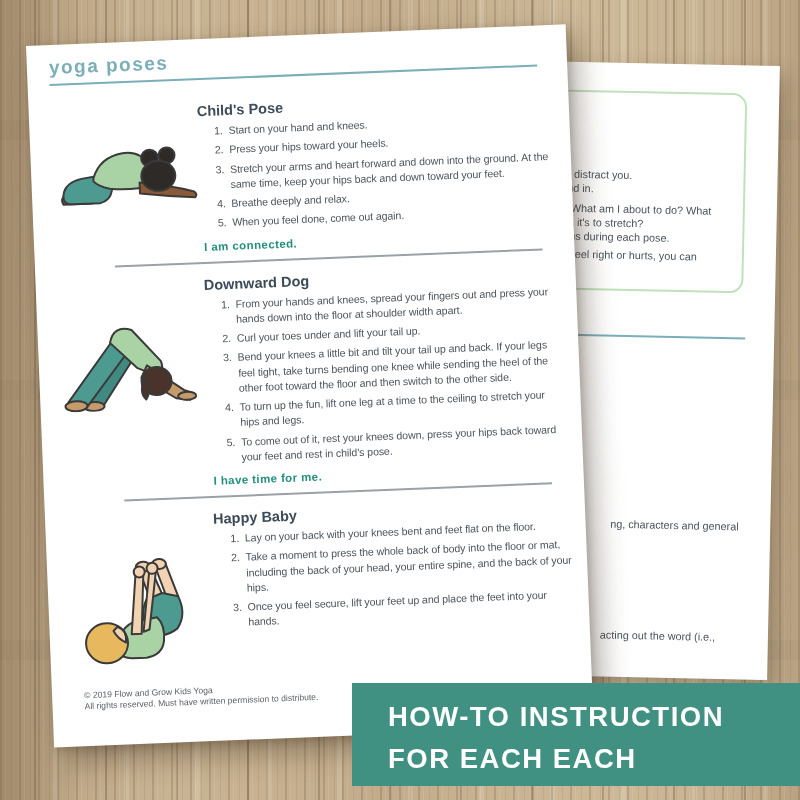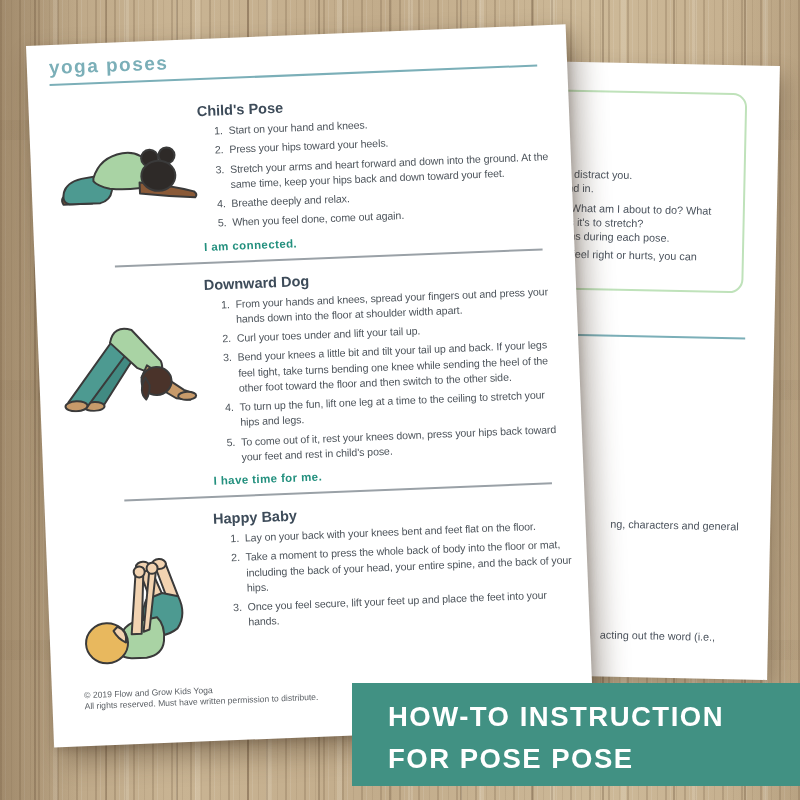--- a/index.html
+++ b/index.html
@@ -166,17 +166,17 @@
 
     <div class="fp-footer">
       <p>© 2019 Flow and Grow Kids Yoga</p>
       <p>All rights reserved. Must have written permission to distribute.</p>
     </div>
   </div>
 
   <div class="banner">
     <div class="banner-text">
       <div>HOW-TO INSTRUCTION</div>
-      <div>FOR POSE POSE</div>
+      <div>FOR EACH EACH</div>
     </div>
   </div>
 
 </div>
 
 </body></html>

